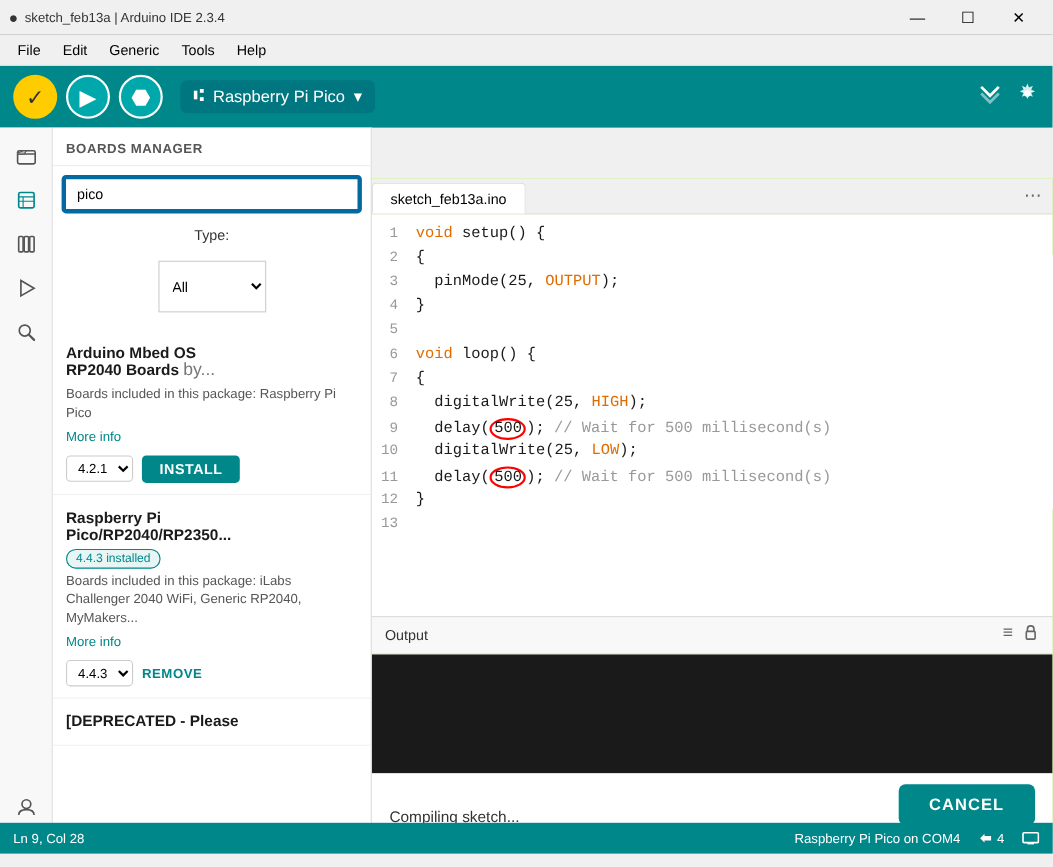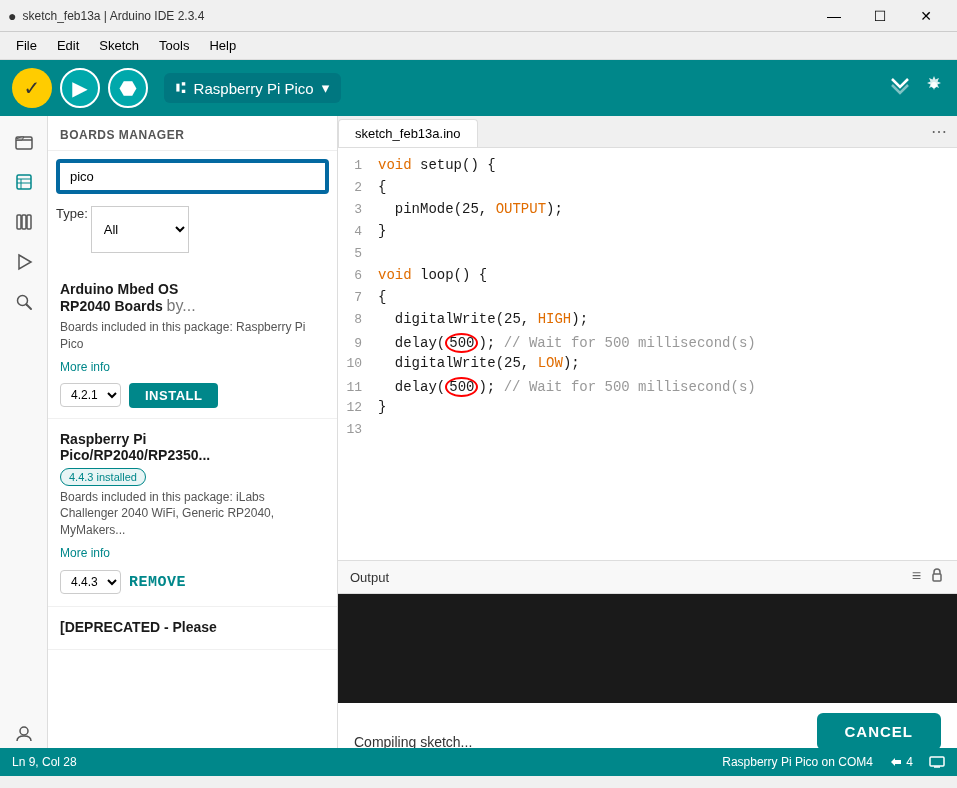--- a/index.html
+++ b/index.html
@@ -122,24 +122,25 @@
     }
     .search-input {
       margin: 8px;
       padding: 6px 10px;
       border: 4px solid #0369a1;
       border-radius: 4px;
       font-size: 13px;
       width: calc(100% - 16px);
     }
     .type-row {
-      display: flex; 
+      display: flex; align-items: center;
       padding: 4px 8px 8px;
-      gap: 3px;
-      font-size: 13px;
+      gap: 16px;
+      font-size: 13px;
+      flex-direction: column;
     }
     .type-label { color: #333; }
     .type-select {
       padding: 14px 8px;
       border: 1px solid #ccc;
       border-radius: 0;
       font-size: 13px;
       background: white;
     }
     .boards-list {
@@ -178,44 +179,44 @@
       font-weight: 600;
       cursor: pointer;
       text-transform: uppercase;
       letter-spacing: 0.5px;
     }
     .remove-btn {
       background: transparent;
       color: #00878A;
       border: none;
       padding: 5px 0;
-      font-size: 15px;
+      font-size: 12px;
       font-weight: 600;
       cursor: pointer;
       text-transform: uppercase;
       letter-spacing: 0.5px;
-      font-family: Liberation Mono, monospace;
     }
     .installed-badge {
       background: #e8f5f5;
       color: #00878A;
       border: 1px solid #00878A;
       padding: 2px 8px;
       border-radius: 10px;
       font-size: 11px;
       font-weight: 500;
     }
 
     
     .editor-area {
       flex: 1;
       display: flex;
       flex-direction: column;
       background: #bef264;
       overflow: hidden;
+      margin-top: 46px;
     }
     .editor-tabs {
       background: #f0f0f0;
       padding: 0;
       display: flex;
       align-items: flex-end;
       border-bottom: 1px solid #ddd;
     }
     .editor-tab {
       padding: 6px 16px;
@@ -347,21 +348,21 @@
   <div class="title-bar-controls">
     <button class="title-bar-btn">—</button>
     <button class="title-bar-btn">☐</button>
     <button class="title-bar-btn close">✕</button>
   </div>
 </div>
 
 <div class="menu-bar">
   <span class="menu-item">File</span>
   <span class="menu-item">Edit</span>
-  <span class="menu-item">Sketch</span>
+  <span class="menu-item">Generic</span>
   <span class="menu-item">Tools</span>
   <span class="menu-item">Help</span>
 </div>
 
 <div class="toolbar">
   <button class="toolbar-btn verify" title="Verify">✓</button>
   <button class="toolbar-btn upload" title="Upload">▶</button>
   <button class="toolbar-btn debug" title="Debug">⬣</button>
 
   <div class="board-selector">

